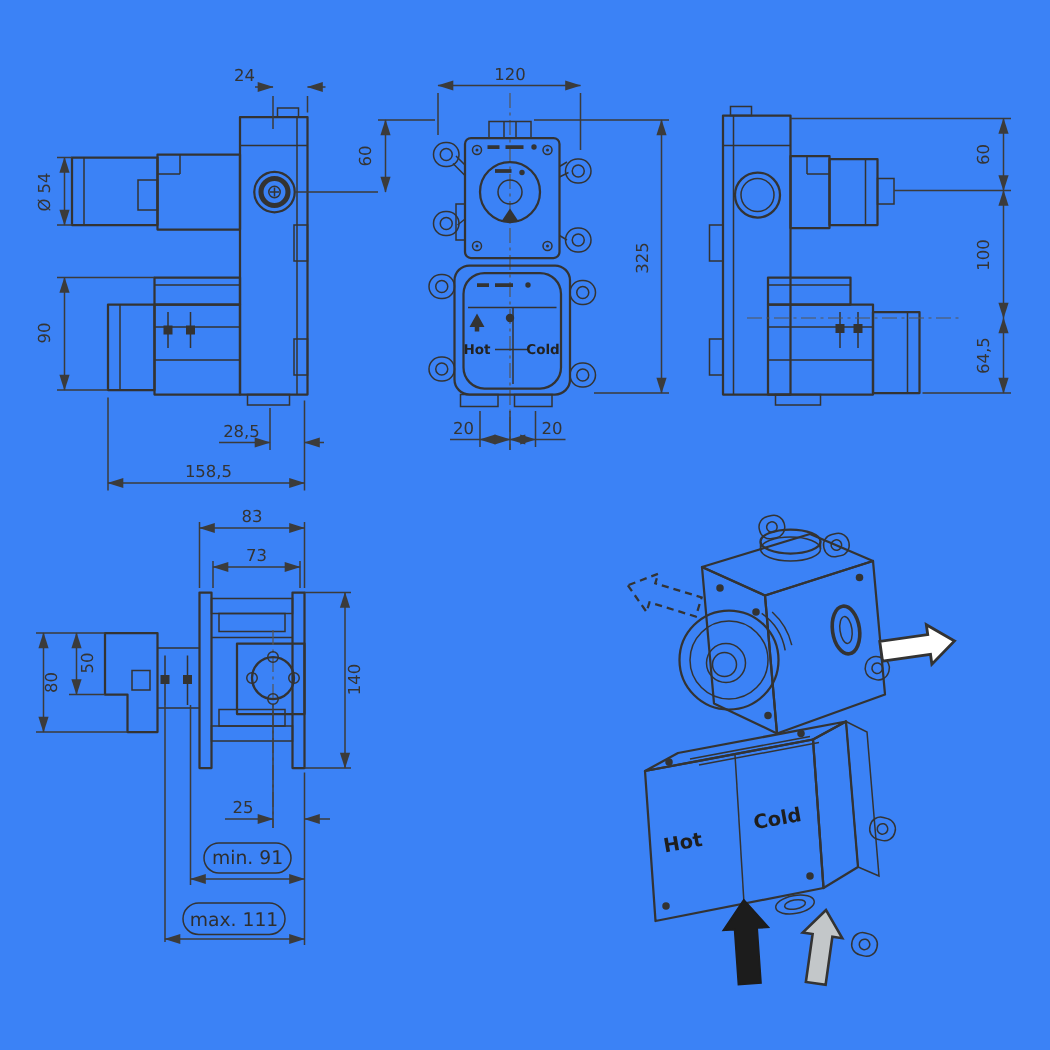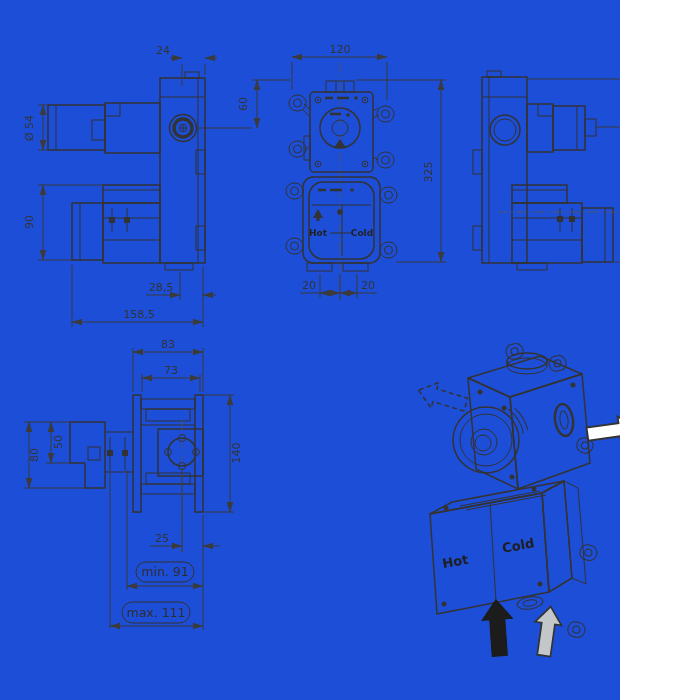--- a/index.html
+++ b/index.html
@@ -1,16 +1,16 @@
 <!DOCTYPE html>
 <html><head>
 <meta charset="utf-8">
 <style>
   html,body{margin:0;padding:0;background:#fff;}
-  .sheet{width:620px;height:700px;background:#1d4ed8;position:relative;overflow:hidden;
+  .sheet{width:700px;height:700px;background:#3b82f6;position:relative;overflow:hidden;
          font-family:"DejaVu Sans","Liberation Sans",sans-serif;}
   svg{display:block}
   
   .b{stroke:#333;stroke-width:1.5;fill:none;stroke-linejoin:round;}
   .b2{stroke:#333;stroke-width:1;fill:none;}
   .bf{fill:#333;stroke:none;}
   
   .d{stroke:#3b3b3b;stroke-width:1;fill:none;}
   .cl{stroke:#555;stroke-width:.8;fill:none;stroke-dasharray:10 3 2 3;}
   .dash{stroke:#333;stroke-width:1.6;fill:none;stroke-dasharray:5 3.5;}

